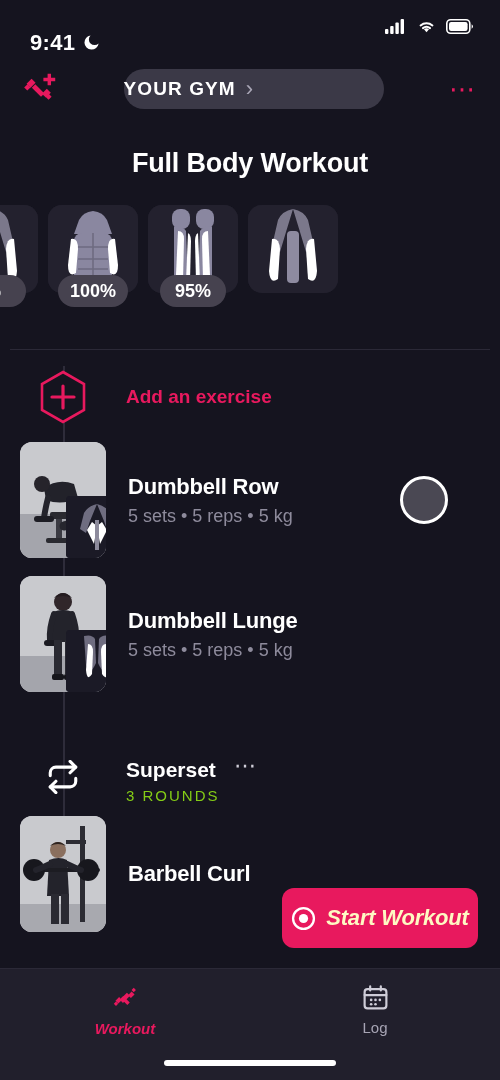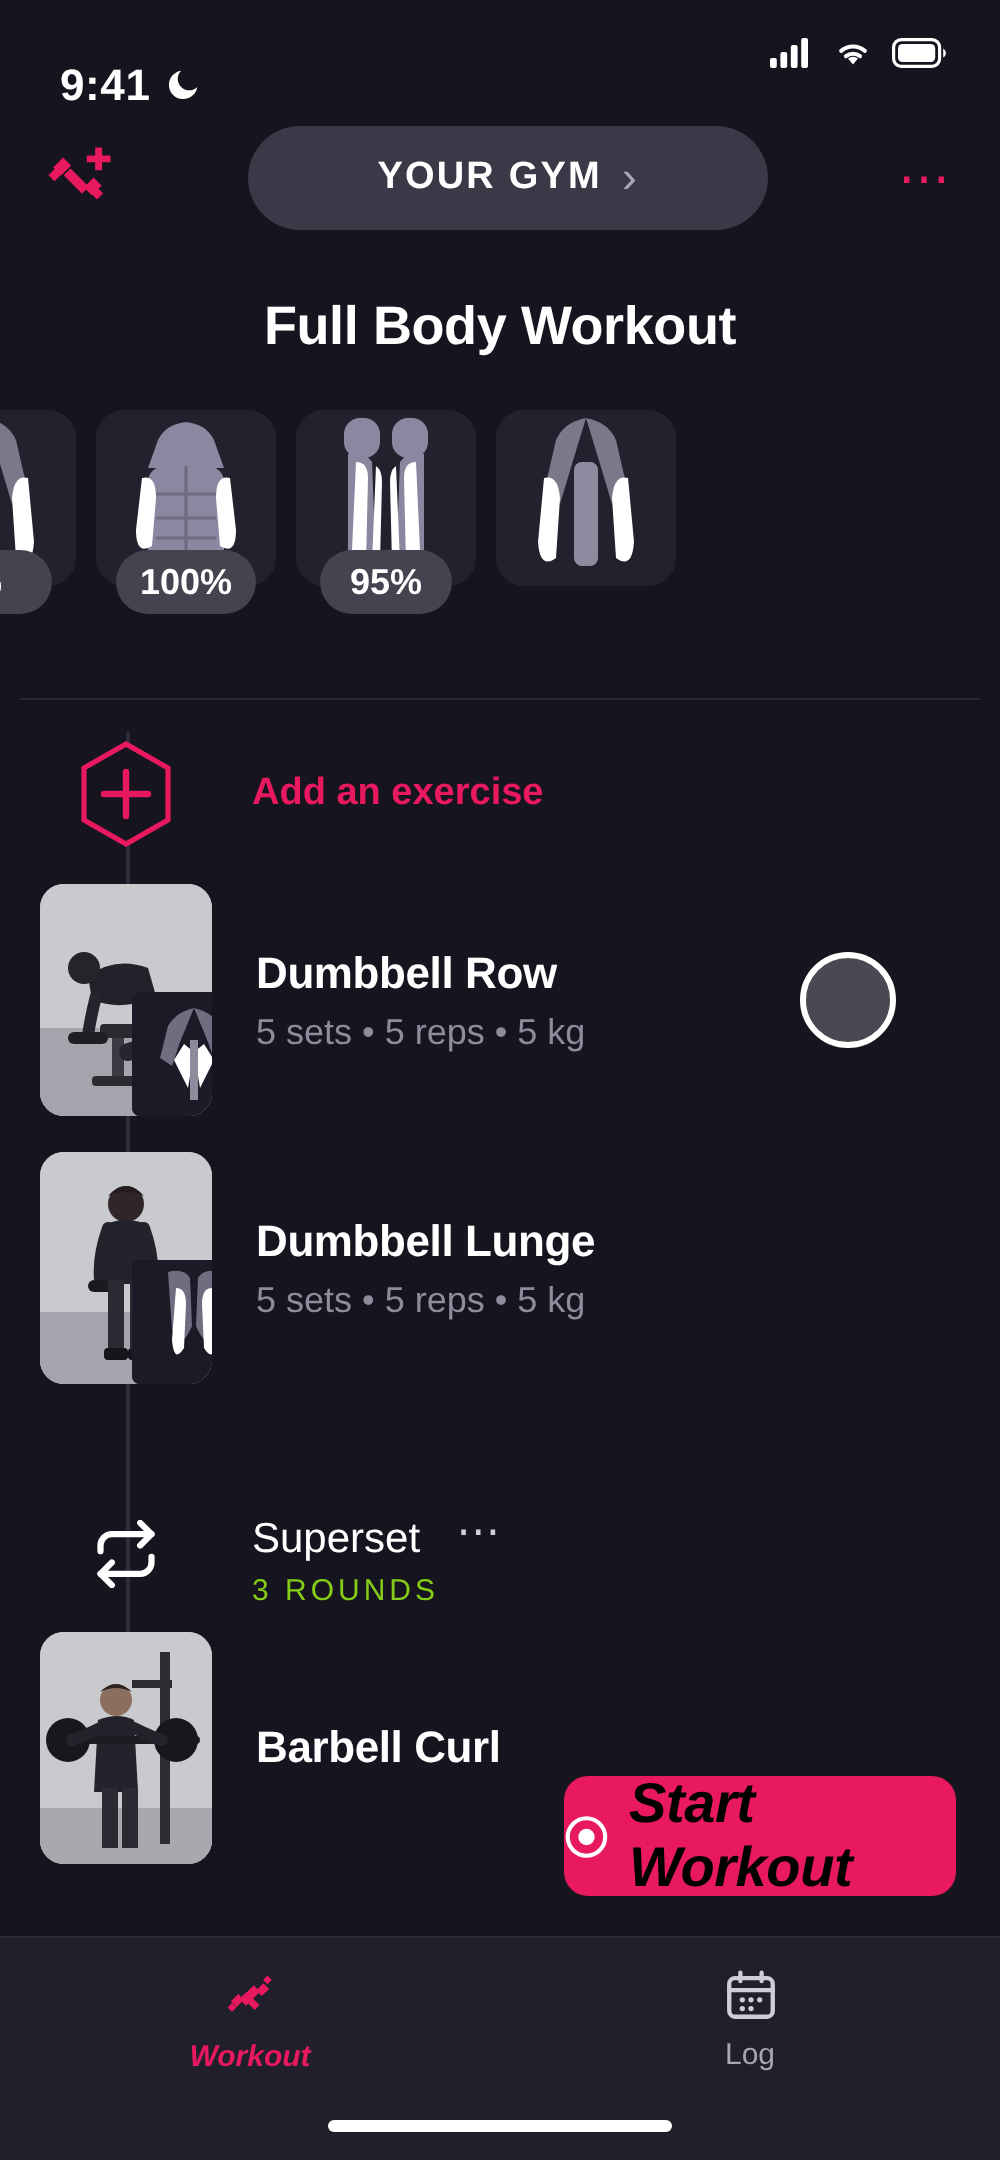--- a/index.html
+++ b/index.html
@@ -20,23 +20,23 @@
   .sb-left{ display:flex; align-items:center; gap:7px;margin-top:33px; }
   .sb-time{ font-size:22px; font-weight:600; letter-spacing:.3px; }
   .sb-right{ display:flex; align-items:center; gap:9px; }
 
   
   .header{
     height:74px; display:flex; align-items:center;
     justify-content:space-between; padding:0 22px 0 18px;
   }
   .gym-pill{
-    flex:0 0 auto; width:260px; height:52px; border-radius:26px;
+    flex:0 0 auto; width:260px; height:40px; border-radius:26px;
     background:#3b3947; display:flex; align-items:center;
-    justify-content:center; gap:10px; position:relative;
+    gap:10px; position:relative;
   }
   .gym-pill-label{
     font-size:19px; font-weight:700; letter-spacing:1.1px; color:#fff;
   }
   .chev{ color:#a9a6b6; font-size:22px; font-weight:400; line-height:1; }
   .dots-menu{ color:#e8195e; font-size:26px; letter-spacing:1px; line-height:.4;
     padding:6px 2px; }
 
   
   .page-title{
@@ -103,32 +103,32 @@
   .check-circle{
     width:48px; height:48px; border-radius:50%;
     border:3.5px solid #fff; background:#4a4853; margin-right:52px;
   }
 
   
   .superset{ margin-top:66px; position:relative; z-index:1; display:flex; }
   .ss-icon-wrap{ width:126px; display:flex; justify-content:center; padding-top:2px; }
   .ss-body{ flex:1; }
   .ss-titlerow{ display:flex; align-items:center; gap:18px; }
-  .ss-title{ font-size:21px; font-weight:400; color:#fff; }
+  .ss-title{ font-size:21px; font-weight:700; color:#fff; }
   .ss-dots{ color:#cfcdd8; font-size:22px; line-height:.4; padding-bottom:8px; }
   .ss-rounds{ font-size:15px; color:#84cc16; letter-spacing:2px; margin-top:5px; }
 
   
   .start-btn{
     position:absolute; right:22px; top:888px; width:196px; height:60px;
     border-radius:12px; background:#e8195e; display:flex; align-items:center;
     justify-content:center; gap:10px; z-index:20;
   }
   .start-label{
-    font-size:28px; font-weight:700; font-style:italic; color:#000000;
+    font-size:22px; font-weight:700; font-style:italic; color:#fef9c3;
     letter-spacing:-.2px;
   }
 
   
   .tabbar{
     position:absolute; left:0; right:0; bottom:0; height:112px;
     background:#211f2c; border-top:1px solid #2b2937;
     display:flex; align-items:flex-start; padding-top:14px; z-index:30;
   }
   .tab{ flex:1; display:flex; flex-direction:column; align-items:center; gap:7px; }

